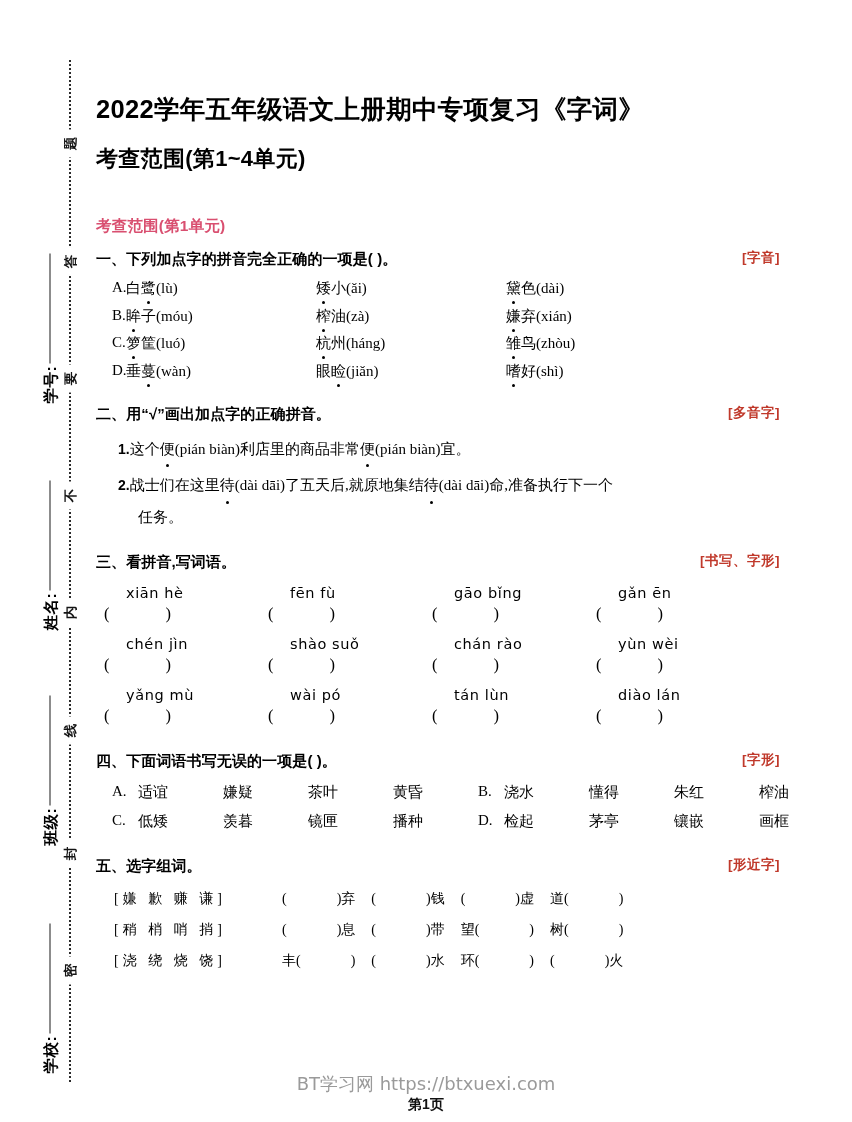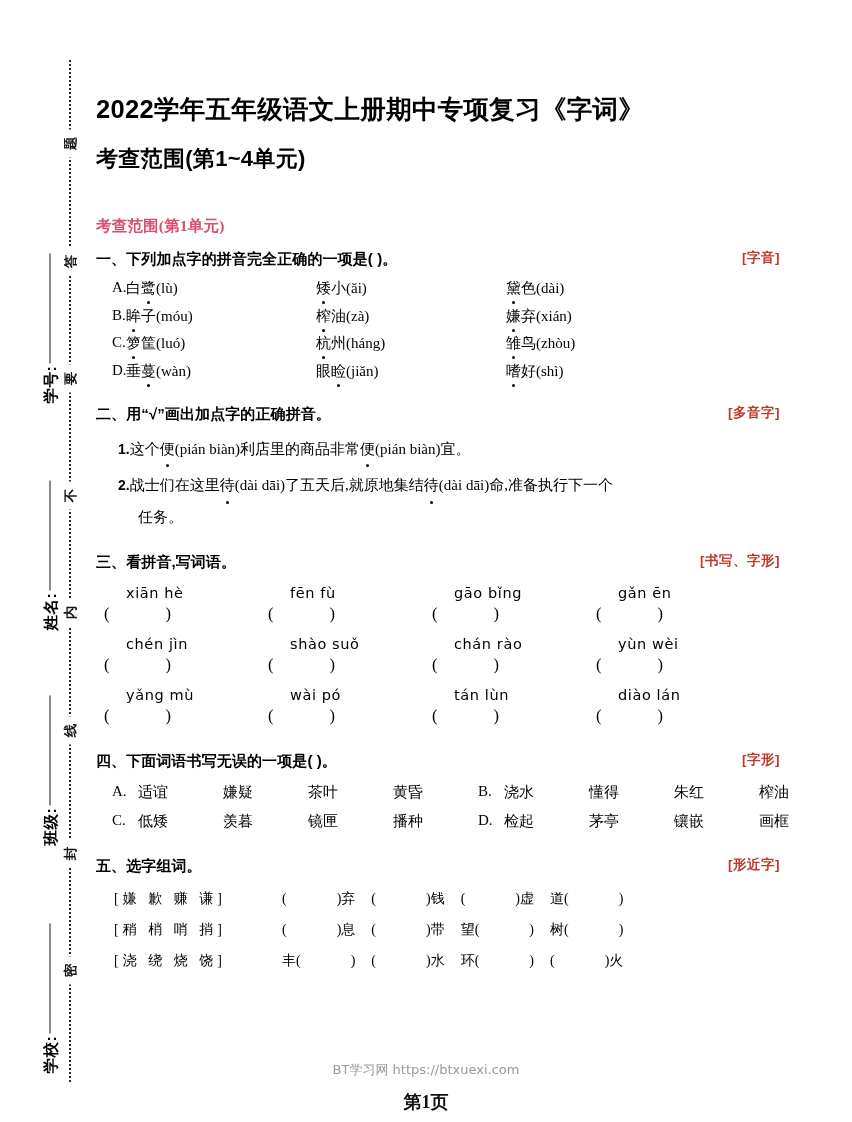--- a/index.html
+++ b/index.html
@@ -104,21 +104,21 @@
     margin-top: 17px;
     font-size: 22px;
     letter-spacing: 0.3px;
   }
 
   
   .scope-heading {
     margin-top: 42px;
     font-size: 15.5px;
     font-weight: 700;
-    font-family: Liberation Serif, serif;
+    font-family: Liberation Sans, sans-serif;
     color: #d94f70;
     letter-spacing: 0.2px;
   }
 
   
   .q-head {
     position: relative;
     margin-top: 11px;
     font-size: 15px;
     font-weight: 700;
@@ -242,27 +242,27 @@
 
   
   #footer {
     position: absolute;
     left: 0; bottom: 0;
     width: 852px;
     text-align: center;
   }
   #site-credit {
     font-family: "DejaVu Sans", sans-serif;
-    font-size: 13px;
+    font-size: 18px;
     color: #9a9a9a;
-    margin-bottom: 11px;
+    margin-bottom: 0;
   }
   #page-number {
-    font-family: Liberation Serif, serif;
-    font-size: 18px;
+    font-family: Liberation Sans, sans-serif;
+    font-size: 14px;
     font-weight: 700;
     color: #111;
     margin-bottom: 8px;
   }
 </style>
 </head>
 <body>
 
 <div id="page">
 

